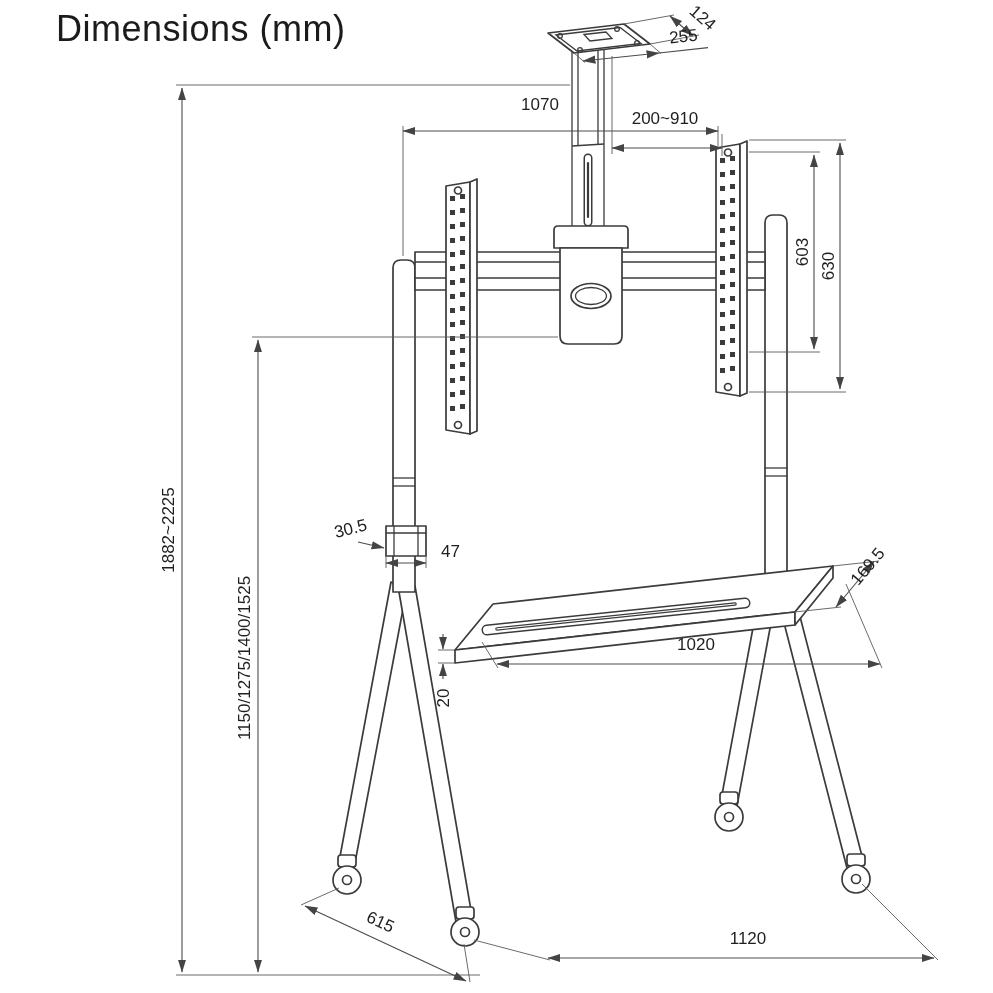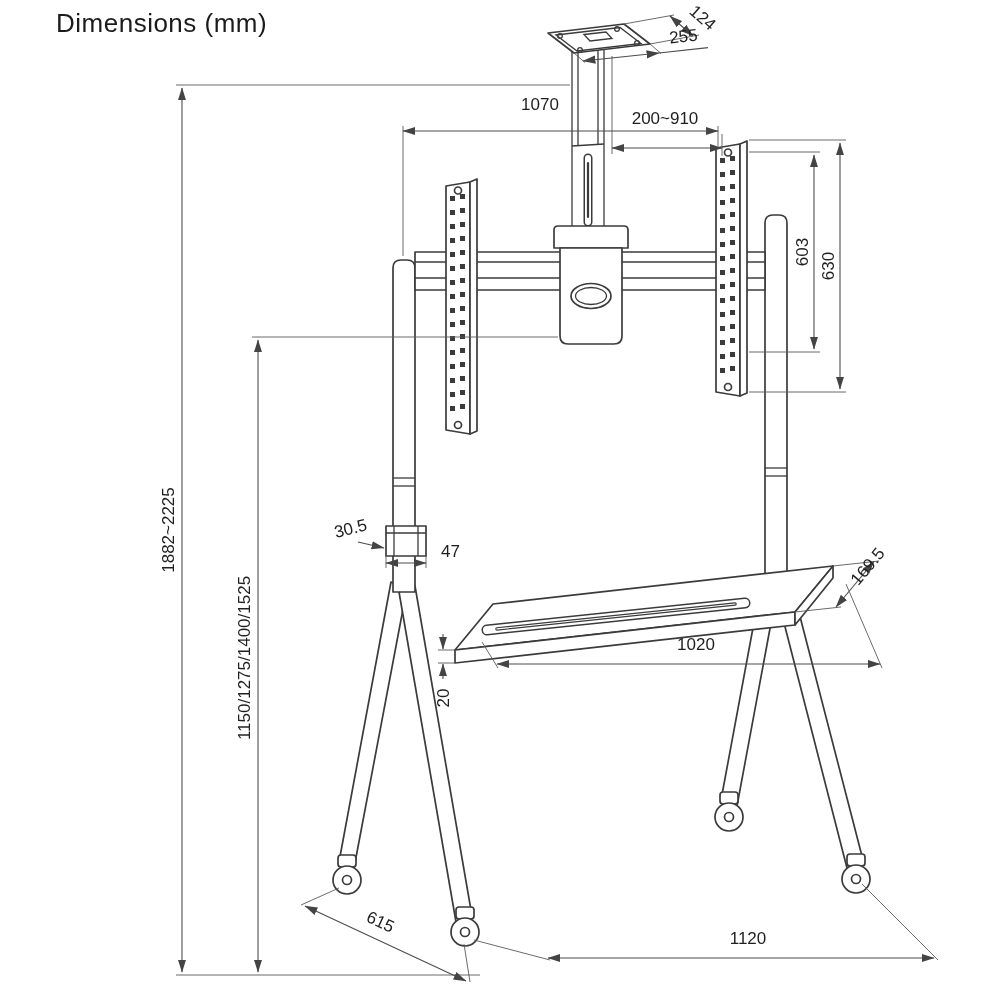--- a/index.html
+++ b/index.html
@@ -1,18 +1,18 @@
 <!DOCTYPE html>
 <html><head>
 <meta charset="utf-8">
 <style>
   html,body{margin:0;padding:0;background:#fff;}
   .canvas{position:relative;width:993px;height:993px;background:#ffffff;overflow:hidden;
           font-family:"Liberation Sans",sans-serif;}
-  .title{position:absolute;left:56px;top:8px;font-size:26px;font-weight:500;color:#1b1b1b;
+  .title{position:absolute;left:56px;top:8px;font-size:36px;font-weight:500;color:#1b1b1b;
          letter-spacing:.5px;}
   svg{position:absolute;left:0;top:0;}
   .obj{fill:#fff;stroke:#3b3b3b;stroke-width:1.7;stroke-linejoin:round;}
   .objline{stroke:#3b3b3b;stroke-width:1.3;fill:none;}
   .holes{stroke:#3b3b3b;stroke-width:5;stroke-dasharray:5 9;fill:none;}
   .dim{stroke:#4c4c4c;stroke-width:1.1;fill:none;}
   .ext{stroke:#5a5a5a;stroke-width:0.9;fill:none;}
   .dimtxt{font-family:"Liberation Sans",sans-serif;font-size:17px;fill:#1f1f1f;}
 </style>
 </head>

